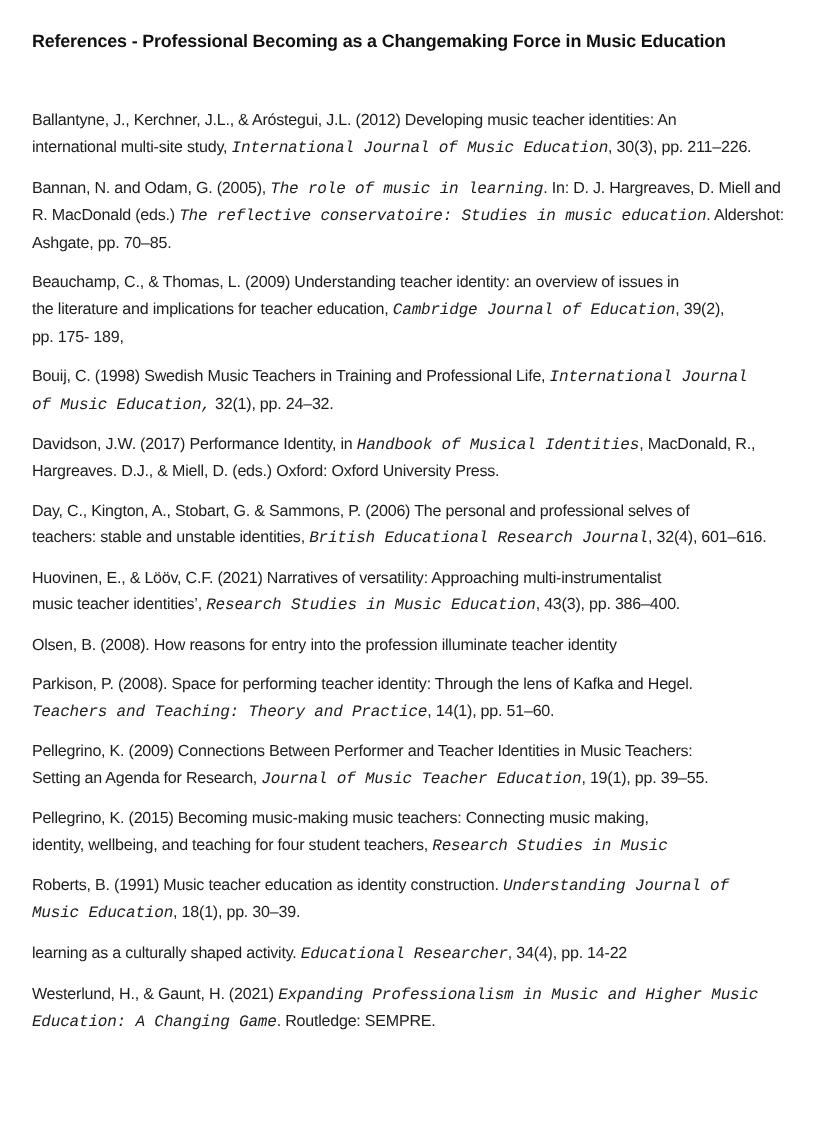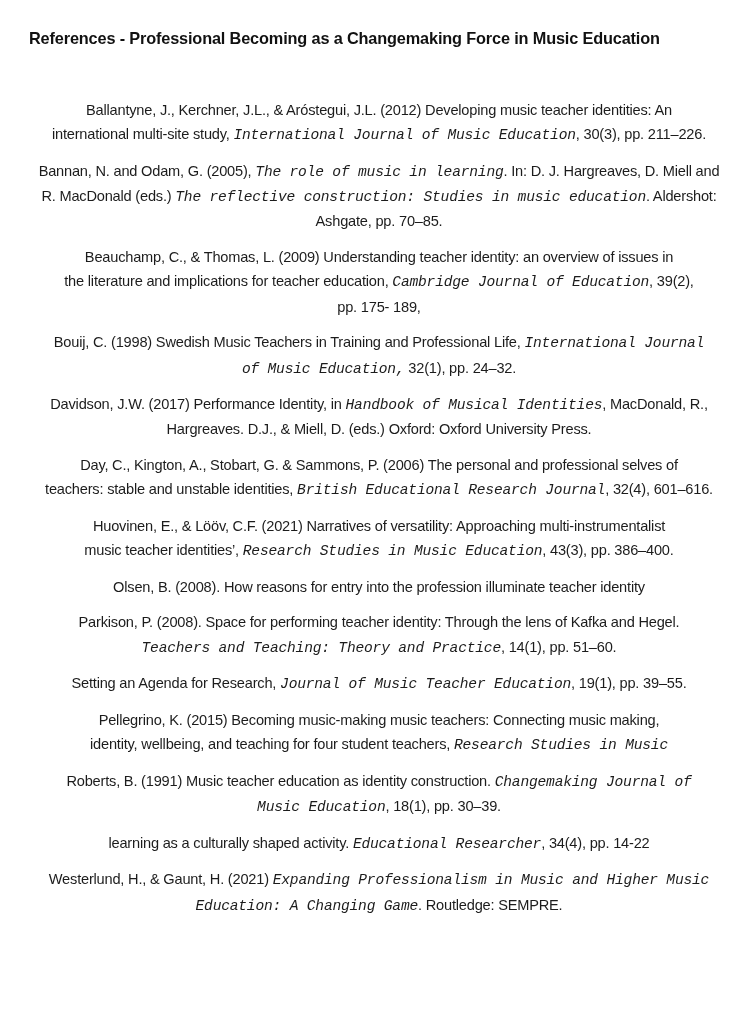--- a/index.html
+++ b/index.html
@@ -31,21 +31,20 @@
       white-space: nowrap;
     }
     .ref-list {
       position: absolute;
       left: 29px;
       top: 98px;
       width: 700px;
       margin: 0;
       padding: 0;
       list-style: none;
-      text-align: center;
     }
     .ref {
       font-size: 14.6px;
       line-height: 24.3px;
       letter-spacing: -0.2px;
       margin: 0 0 11.3px 0;
       white-space: nowrap;
     }
     .ref .line {
       display: block;
@@ -60,21 +59,21 @@
 
 <div class="page">
   <h1 class="title">References - Professional Becoming as a Changemaking Force in Music Education</h1>
   <ul class="ref-list">
       <li class="ref">
         <span class="line"><span>Ballantyne, J., Kerchner, J.L., &amp; Aróstegui, J.L. (2012) Developing music teacher identities: An</span></span>
         <span class="line"><span>international multi-site study, </span><em>International Journal of Music Education</em><span>, 30(3), pp. 211–226.</span></span>
       </li>
       <li class="ref">
         <span class="line"><span>Bannan, N. and Odam, G. (2005), </span><em>The role of music in learning</em><span>. In: D. J. Hargreaves, D. Miell and</span></span>
-        <span class="line"><span>R. MacDonald (eds.) </span><em>The reflective construction: Studies in music education</em><span>. Aldershot:</span></span>
+        <span class="line"><span>R. MacDonald (eds.) </span><em>The reflective conservatoire: Studies in music education</em><span>. Aldershot:</span></span>
         <span class="line"><span>Ashgate, pp. 70–85.</span></span>
       </li>
       <li class="ref">
         <span class="line"><span>Beauchamp, C., &amp; Thomas, L. (2009) Understanding teacher identity: an overview of issues in</span></span>
         <span class="line"><span>the literature and implications for teacher education, </span><em>Cambridge Journal of Education</em><span>, 39(2),</span></span>
         <span class="line"><span>pp. 175- 189,</span></span>
       </li>
       <li class="ref">
         <span class="line"><span>Bouij, C. (1998) Swedish Music Teachers in Training and Professional Life, </span><em>International Journal</em></span>
         <span class="line"><em>of Music Education,</em><span> 32(1), pp. 24–32.</span></span>
@@ -92,28 +91,29 @@
         <span class="line"><span>music teacher identities’, </span><em>Research Studies in Music Education</em><span>, 43(3), pp. 386–400.</span></span>
       </li>
       <li class="ref">
         <span class="line"><span>Olsen, B. (2008). How reasons for entry into the profession illuminate teacher identity</span></span>
       </li>
       <li class="ref">
         <span class="line"><span>Parkison, P. (2008). Space for performing teacher identity: Through the lens of Kafka and Hegel.</span></span>
         <span class="line"><em>Teachers and Teaching: Theory and Practice</em><span>, 14(1), pp. 51–60.</span></span>
       </li>
       <li class="ref">
+        <span class="line"><span>Pellegrino, K. (2009) Connections Between Performer and Teacher Identities in Music Teachers:</span></span>
         <span class="line"><span>Setting an Agenda for Research, </span><em>Journal of Music Teacher Education</em><span>, 19(1), pp. 39–55.</span></span>
       </li>
       <li class="ref">
         <span class="line"><span>Pellegrino, K. (2015) Becoming music-making music teachers: Connecting music making,</span></span>
         <span class="line"><span>identity, wellbeing, and teaching for four student teachers, </span><em>Research Studies in Music</em></span>
       </li>
       <li class="ref">
-        <span class="line"><span>Roberts, B. (1991) Music teacher education as identity construction. </span><em>Changemaking Journal of</em></span>
+        <span class="line"><span>Roberts, B. (1991) Music teacher education as identity construction. </span><em>Understanding Journal of</em></span>
         <span class="line"><em>Music Education</em><span>, 18(1), pp. 30–39.</span></span>
       </li>
       <li class="ref">
         <span class="line"><span>learning as a culturally shaped activity. </span><em>Educational Researcher</em><span>, 34(4), pp. 14-22</span></span>
       </li>
       <li class="ref">
         <span class="line"><span>Westerlund, H., &amp; Gaunt, H. (2021) </span><em>Expanding Professionalism in Music and Higher Music</em></span>
         <span class="line"><em>Education: A Changing Game</em><span>. Routledge: SEMPRE.</span></span>
       </li>
     </ul>

